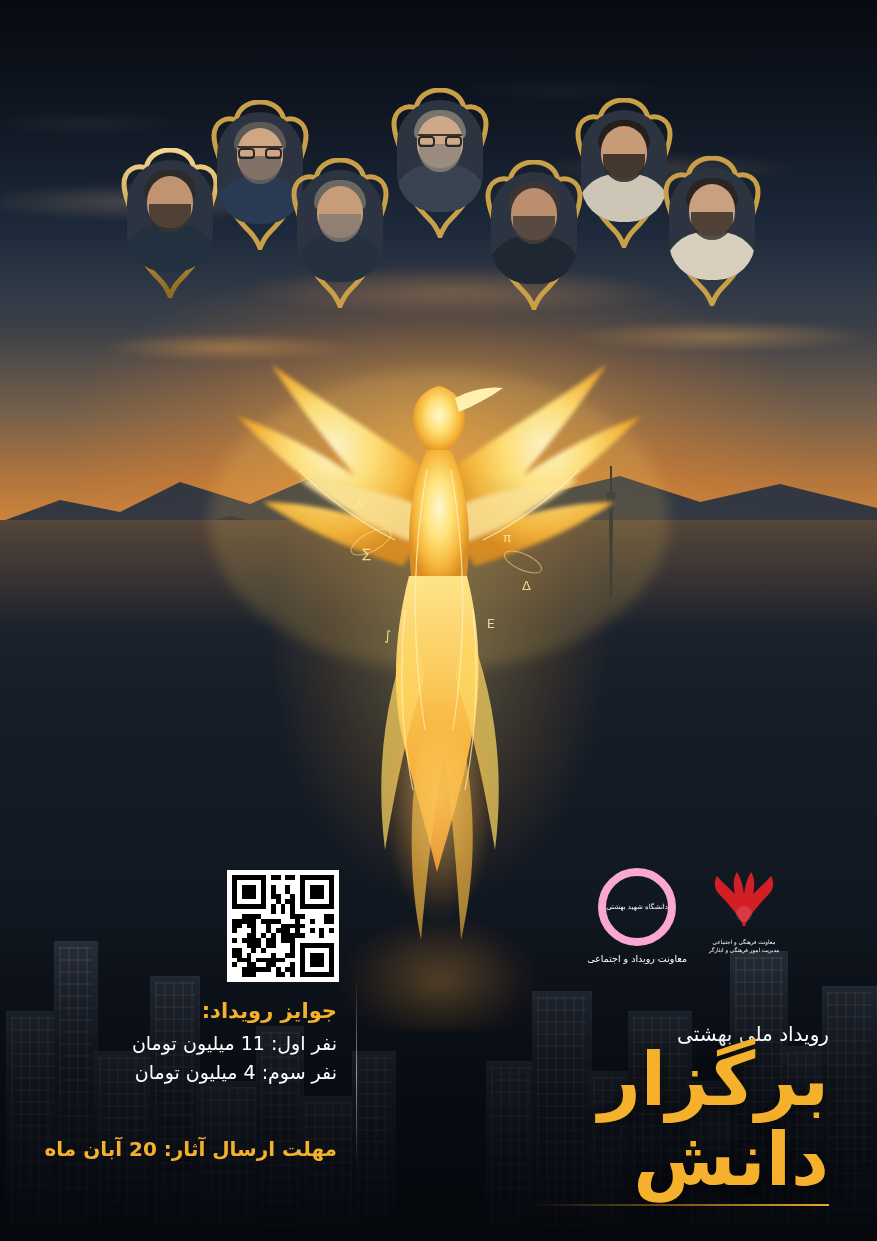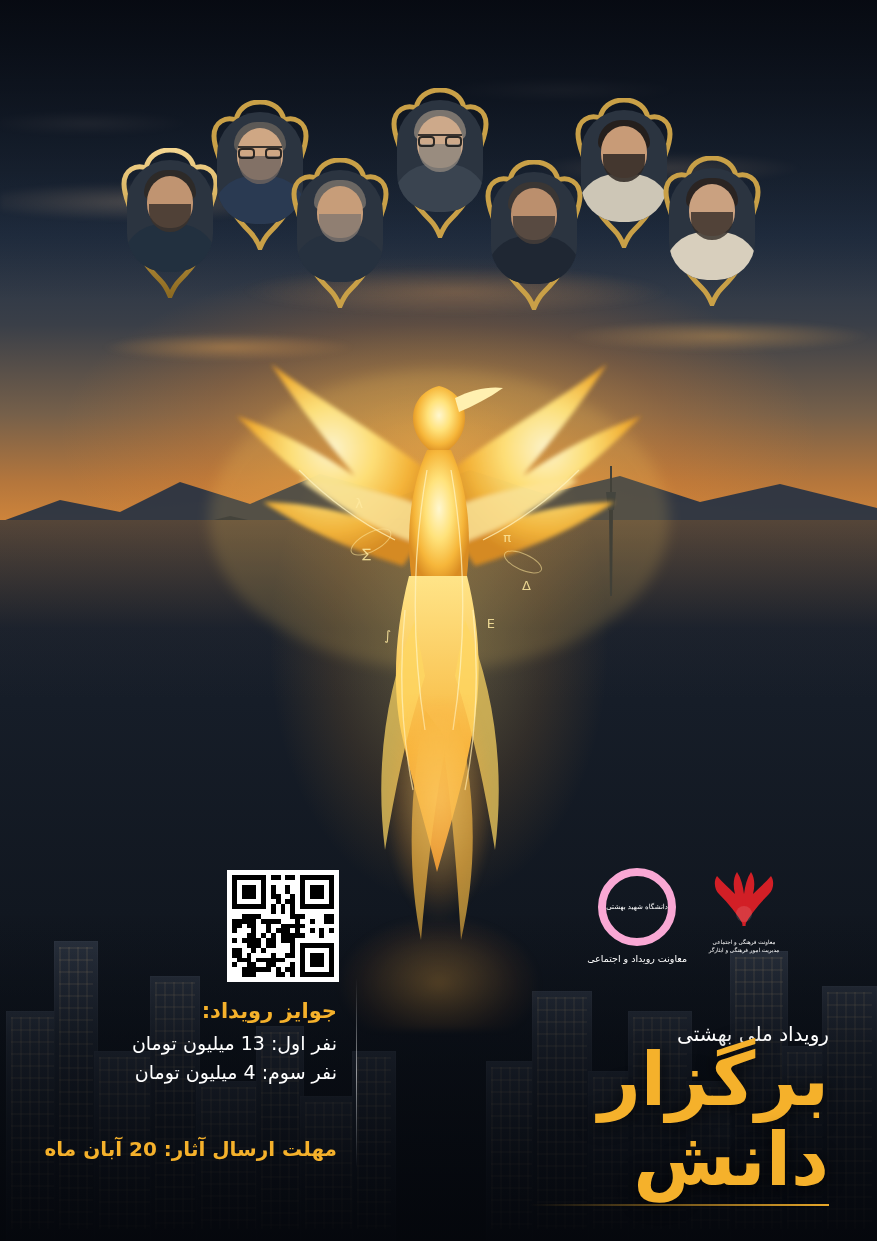--- a/index.html
+++ b/index.html
@@ -1069,20 +1069,20 @@
     <div class="title-wrap">
       <div class="supertitle">رویداد ملی بهشتی</div>
       <div class="maintitle">برگزار دانش</div>
       <div class="title-rule"></div>
     </div>
 
     <div class="vdivider"></div>
 
     <div class="prizes">
       <div class="heading">جوایز رویداد:</div>
-      <div class="line">نفر اول: 13 میلیون تومان</div>
+      <div class="line">نفر اول: 11 میلیون تومان</div>
       <div class="line">نفر سوم: 4 میلیون تومان</div>
     </div>
 
     <div class="deadline">مهلت ارسال آثار: 20 آبان ماه</div>
 
   </div>
 </div>
 
 </body></html>

